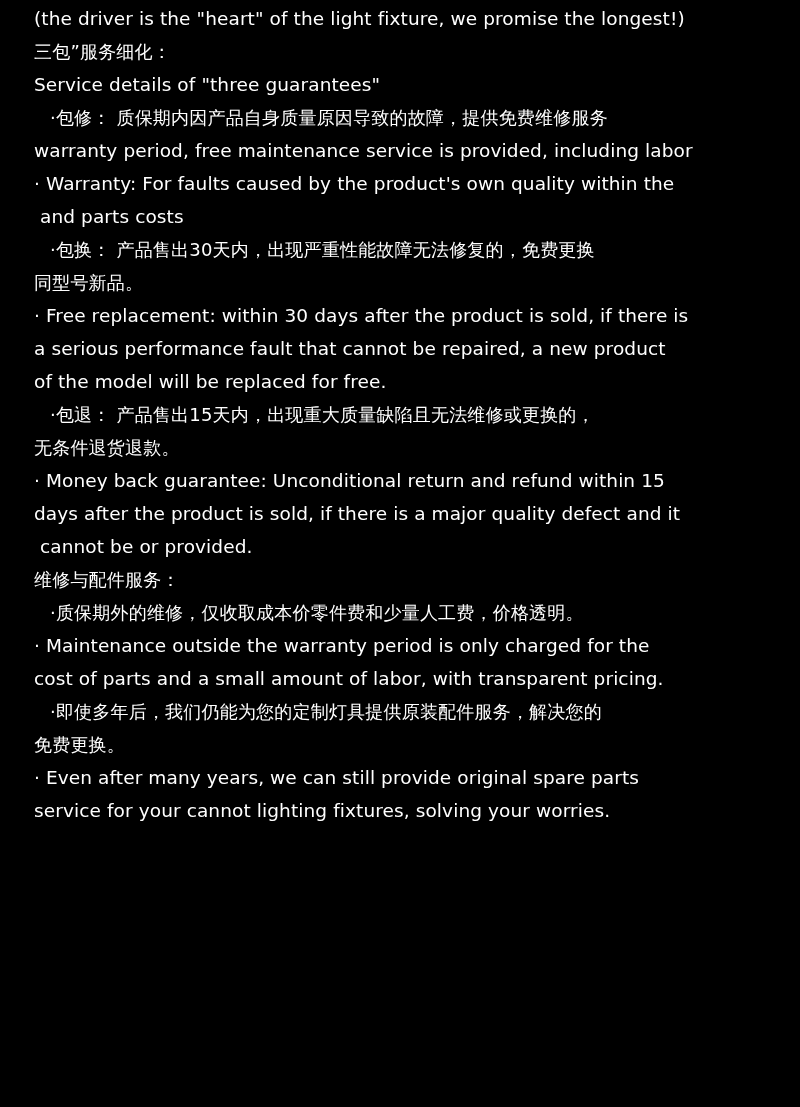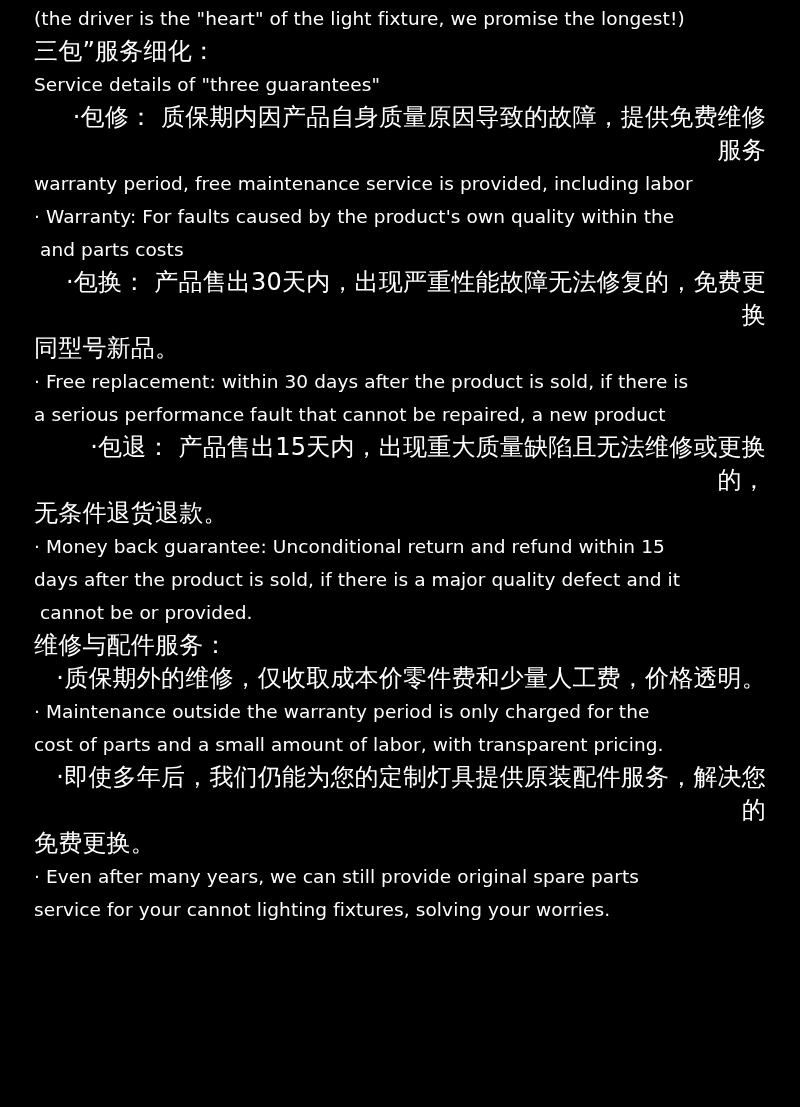--- a/index.html
+++ b/index.html
@@ -26,26 +26,25 @@
   }
   .line {
     color: #ffffff;
     font-size: 18.5px;
     line-height: 33px;
     white-space: pre-wrap;
     letter-spacing: 0.1px;
     font-family: "DejaVu Sans", "Liberation Sans", sans-serif;
   }
   .cn {
-    font-size: 24px;
+    font-size: 18px;
     letter-spacing: 0.2px;
   }
   .indent {
     padding-left: 16px;
-    text-align: right;
   }
   .spacer-bottom {
     height: 150px;
   }
 </style>
 </head>
 <body>
 
 <div class="page">
   <div class="content" id="content">
@@ -53,20 +52,21 @@
       <div class="line cn">三包”服务细化：</div>
       <div class="line">Service details of "three guarantees"</div>
       <div class="line cn indent">·包修： 质保期内因产品自身质量原因导致的故障，提供免费维修服务</div>
       <div class="line">warranty period, free maintenance service is provided, including labor</div>
       <div class="line">· Warranty: For faults caused by the product's own quality within the</div>
       <div class="line"> and parts costs</div>
       <div class="line cn indent">·包换： 产品售出30天内，出现严重性能故障无法修复的，免费更换</div>
       <div class="line cn">同型号新品。</div>
       <div class="line">· Free replacement: within 30 days after the product is sold, if there is</div>
       <div class="line">a serious performance fault that cannot be repaired, a new product</div>
+      <div class="line">of the model will be replaced for free.</div>
       <div class="line cn indent">·包退： 产品售出15天内，出现重大质量缺陷且无法维修或更换的，</div>
       <div class="line cn">无条件退货退款。</div>
       <div class="line">· Money back guarantee: Unconditional return and refund within 15</div>
       <div class="line">days after the product is sold, if there is a major quality defect and it</div>
       <div class="line"> cannot be or provided.</div>
       <div class="line cn">维修与配件服务：</div>
       <div class="line cn indent">·质保期外的维修，仅收取成本价零件费和少量人工费，价格透明。</div>
       <div class="line">· Maintenance outside the warranty period is only charged for the</div>
       <div class="line">cost of parts and a small amount of labor, with transparent pricing.</div>
       <div class="line cn indent">·即使多年后，我们仍能为您的定制灯具提供原装配件服务，解决您的</div>

